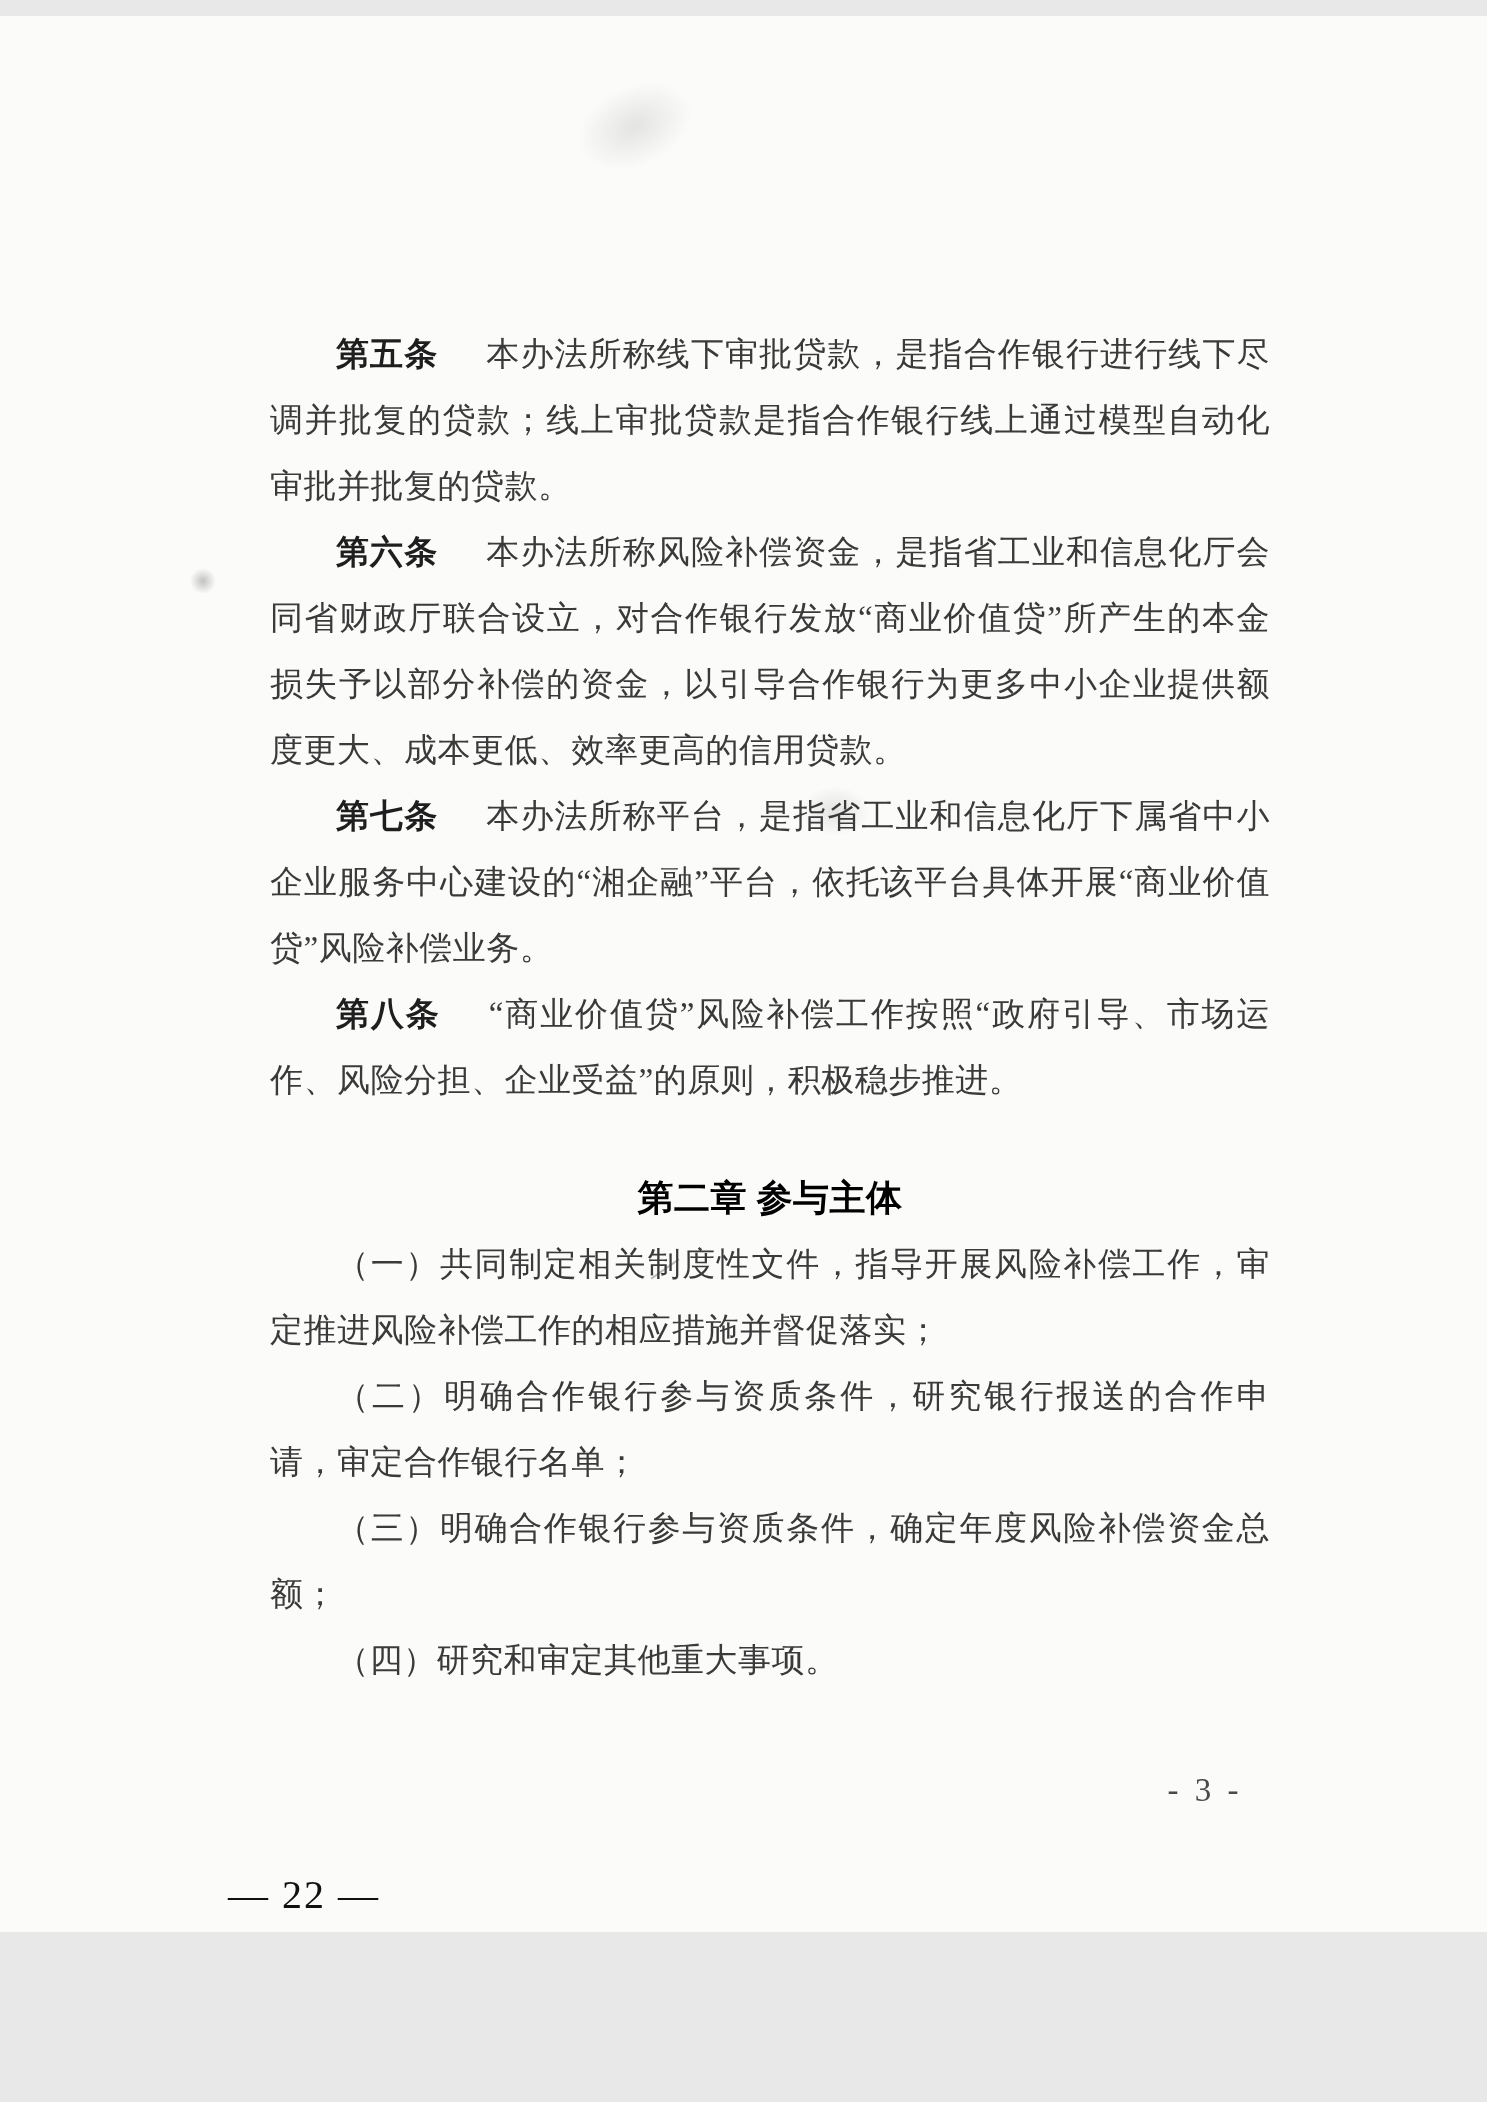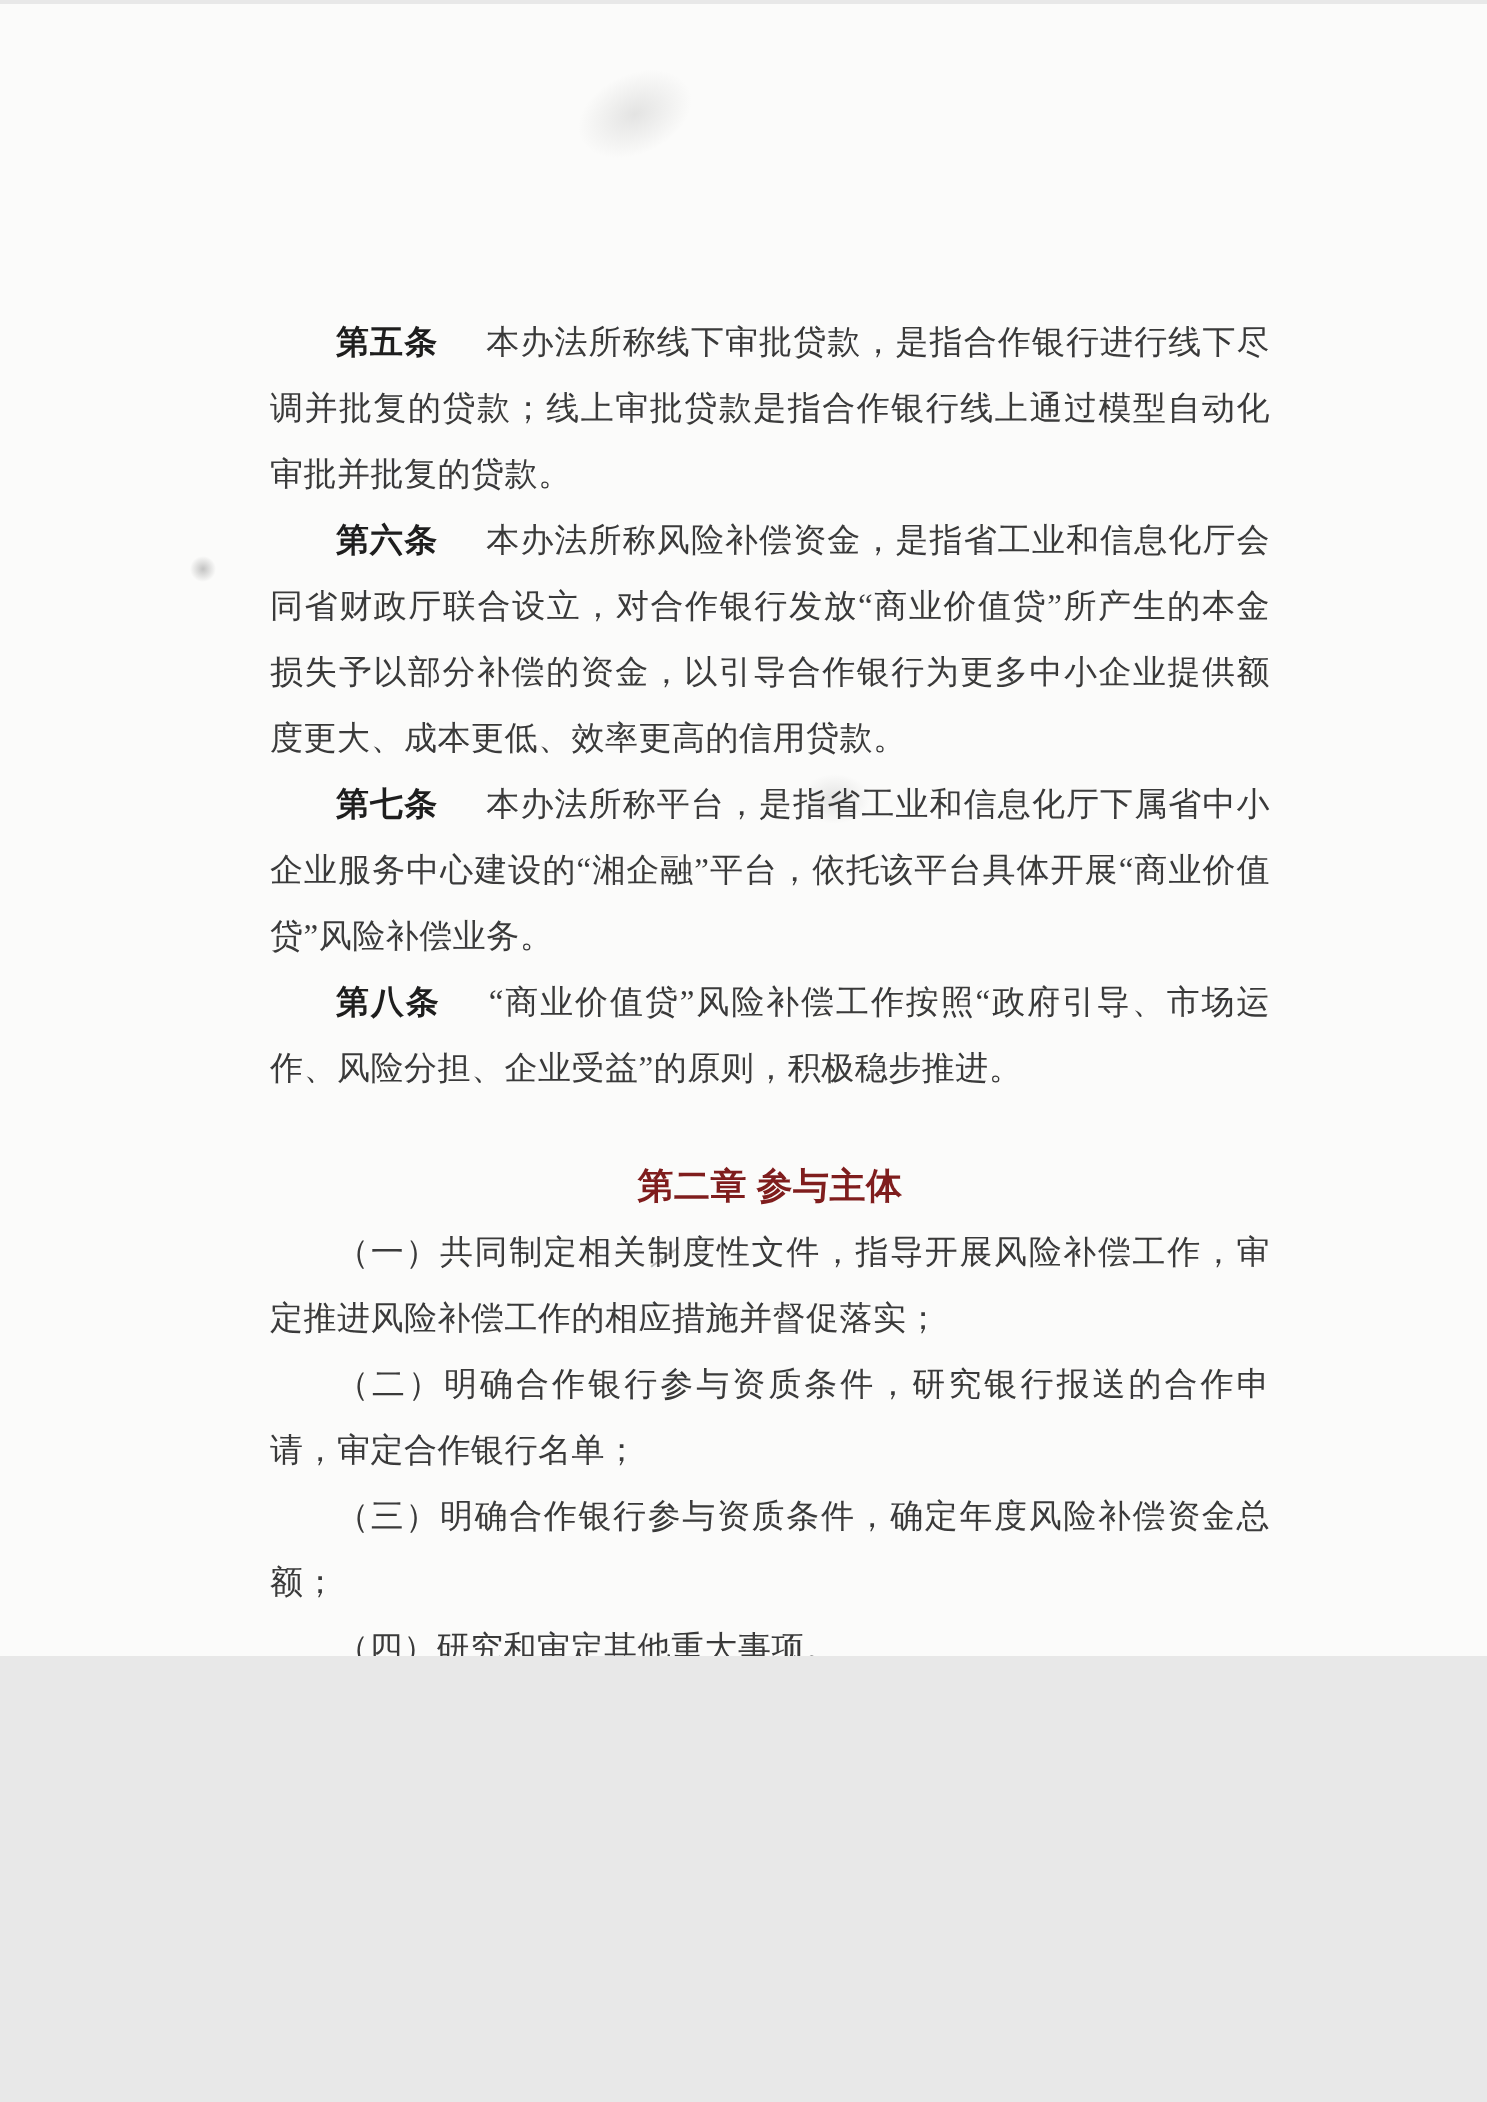--- a/index.html
+++ b/index.html
@@ -3,22 +3,22 @@
 <meta charset="utf-8">
 <style>
   html, body {
     margin: 0;
     padding: 0;
     background: #e8e8e8;
   }
   .page {
     position: relative;
     width: 1487px;
-    height: 1652px;
-    margin: 4px auto;
+    height: 1916px;
+    margin: 16px auto;
     background: #fbfbfa;
     overflow: hidden;
     font-family: "Liberation Serif", "DejaVu Serif", serif;
     color: #3a3a3a;
   }
   .content {
     position: absolute;
     left: 270px;
     top: 305px;
     width: 1000px;
@@ -35,21 +35,21 @@
     font-weight: bold;
     color: #1e1e1e;
     margin-right: 48px;
   }
   .chapter-heading {
     margin: 0;
     margin-top: 52px;
     text-align: center;
     text-indent: 0;
     font-weight: bold;
-    color: #7f1d1d;
+    color: #000000;
     font-size: 36px;
     line-height: 66px;
   }
   .duty {
     margin: 0;
     text-indent: 66px;
   }
   .page-number-right {
     position: absolute;
     top: 1756px;

